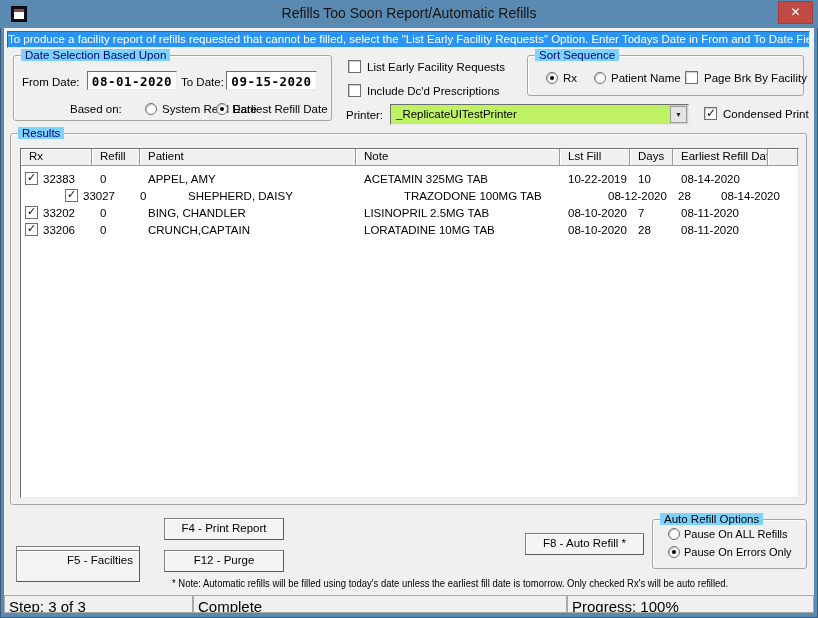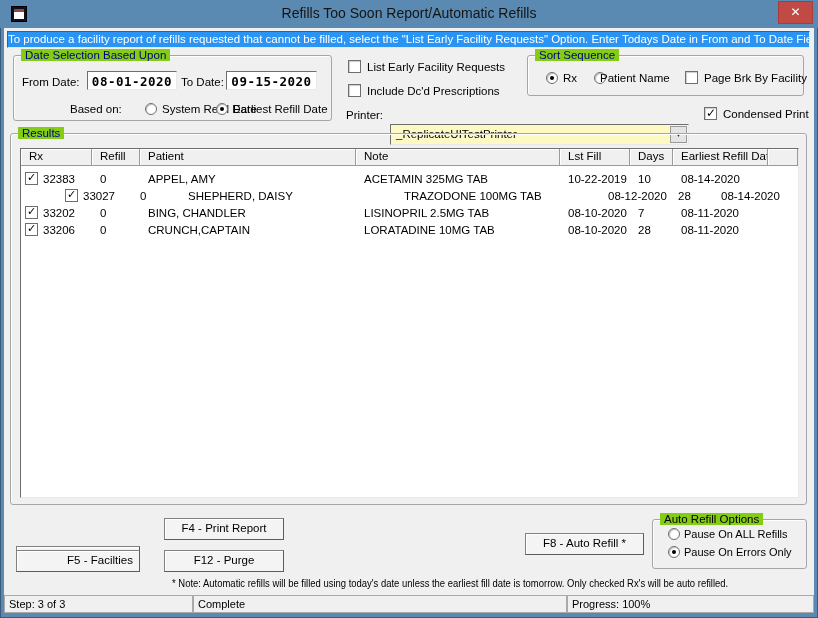--- a/index.html
+++ b/index.html
@@ -17,52 +17,52 @@
   .close-btn { position:absolute; right:5px; top:1px; width:35px; height:23px; background:#c14a45; border:1px solid #a83c38; color:#fff; text-align:center; font-size:12px; font-weight:bold; line-height:21px; cursor:pointer; }
 
   
   .client { position:absolute; left:4px; top:28px; width:810px; height:585px; background:#f0f0f0; }
 
   .banner { position:absolute; left:3px; top:3px; width:803px; height:17px; background:#2a94f4; border:1px solid; border-color:#58595b #dfe7ef #dfe7ef #58595b; color:#fff; font-size:11.5px; text-align:center; line-height:14px; overflow:hidden; white-space:nowrap; }
 
   .lbl { position:absolute; font-size:11.5px; color:#000; white-space:nowrap; }
 
   .group { position:absolute; border:1px solid #a6a6a6; border-radius:3px; box-shadow:inset 1px 1px 0 rgba(255,255,255,.9); }
-  .group-label { position:absolute; top:-7px; left:7px; background:#84cc16; padding:0 4px; font-size:11.5px; white-space:nowrap; }
+  .group-label { position:absolute; top:-7px; left:7px; background:#7dd3fc; padding:0 4px; font-size:11.5px; white-space:nowrap; }
   .navy { color:#00007f; }
 
   .datebox { position:absolute; background:#fff; border:1px solid; border-color:#6e6e6e #e9e9e9 #e9e9e9 #6e6e6e; font-family:"DejaVu Sans Mono",monospace; font-weight:bold; font-size:12.5px; letter-spacing:.5px; text-align:center; padding-top:2px; color:#000; }
 
   .radio { position:absolute; width:12px; height:12px; border-radius:50%; background:#fff; border:1px solid #6e6e6e; box-shadow:inset 1px 1px 1px rgba(0,0,0,.25); }
   .radio.checked::after { content:""; position:absolute; left:3px; top:3px; width:4px; height:4px; border-radius:50%; background:#000; }
 
   .cb { position:absolute; width:13px; height:13px; background:#fff; border:1px solid #6e6e6e; box-shadow:inset 1px 1px 1px rgba(0,0,0,.2); }
   .cb.checked::after { content:"\2713"; position:absolute; left:1px; top:-2px; font-size:12px; font-weight:bold; color:#000; }
   .cbi { position:relative; flex:none; width:13px; height:13px; background:#fff; border:1px solid #6e6e6e; }
   .cbi.checked::after { content:"\2713"; position:absolute; left:1px; top:-2px; font-size:11px; font-weight:bold; color:#000; }
 
-  .combo { position:absolute; background:#fef9c3; border:1px solid; border-color:#6e6e6e #e9e9e9 #e9e9e9 #6e6e6e; cursor:pointer;margin-top:20px; }
+  .combo { position:absolute; background:#bef264; border:1px solid; border-color:#6e6e6e #e9e9e9 #e9e9e9 #6e6e6e; cursor:pointer; }
   .combo-text { position:absolute; left:5px; top:3px; font-size:11.5px; white-space:nowrap; }
   .combo-arrow { position:absolute; right:1px; top:1px; bottom:1px; width:17px; background:#e4e4e4; border:1px solid #9a9a9a; font-size:7px; text-align:center; line-height:16px; color:#222; }
 
   
   .listbox { position:absolute; left:9px; top:14px; width:779px; height:350px; background:#fff; border:1px solid; border-color:#6e6e6e #e9e9e9 #e9e9e9 #6e6e6e; overflow:hidden; }
   .lheader { display:flex; height:17px; }
   .hcell { flex:none; background:#f0f0f0; border-right:1px solid #9a9a9a; border-bottom:1px solid #9a9a9a; box-shadow:inset 1px 1px 0 #fff; font-size:11.5px; padding:1px 0 0 8px; overflow:hidden; white-space:nowrap; }
   .lrow { display:flex; height:17px; align-items:center; font-size:11.5px; cursor:default; }
   .lrow.first { margin-top:4px; }
   .lcell { flex:none; padding-left:8px; overflow:hidden; white-space:nowrap; }
   .lcell.rxcell { display:flex; align-items:center; gap:5px; padding-left:4px; }
 
   .btn { position:absolute; background:#f4f4f4; border:1px solid #808080; border-right-color:#5c5c5c; border-bottom-color:#5c5c5c; box-shadow:inset 1px 1px 0 #fff; font-size:11.5px; text-align:center; padding-top:3px; cursor:pointer; color:#000; }
 
   .note { position:absolute; left:168px; top:549px; font-size:11px; white-space:nowrap; transform:scaleX(.86); transform-origin:left center; color:#000; }
 
   .statusbar { position:absolute; left:0; top:567px; width:810px; height:18px; }
-  .spanel { position:absolute; top:0; height:18px; background:#f0f0f0; border:1px solid #a9a9a9; font-size:11px; padding:2px 0 0 4px; overflow:hidden; white-space:nowrap; }
+  .spanel { position:absolute; top:0; height:18px; background:#f0f0f0; border:1px solid #a9a9a9; font-size:15px; padding:2px 0 0 4px; overflow:hidden; white-space:nowrap; }
 
   .w11 { font-size:11px; }
 </style>
 </head>
 <body>
 
 <div class="window">
 
   <div class="titlebar">
     <div class="app-icon">
@@ -94,21 +94,21 @@
     <div class="cb" style="left:344px; top:32px;"></div>
     <span class="lbl" style="left:363px; top:33px;">List Early Facility Requests</span>
     <div class="cb" style="left:344px; top:56px;"></div>
     <span class="lbl" style="left:363px; top:57px;">Include Dc'd Prescriptions</span>
 
     <div class="group" style="left:523px; top:27px; width:277px; height:41px;">
       <div class="group-label navy">Sort Sequence</div>
       <div class="radio checked" style="left:18px; top:16px;"></div>
       <span class="lbl" style="left:35px; top:16px;">Rx</span>
       <div class="radio" style="left:66px; top:16px;"></div>
-      <span class="lbl" style="left:72px; top:16px;">Patient Name</span>
+      <span class="lbl" style="left:83px; top:16px;">Patient Name</span>
       <div class="cb" style="left:157px; top:15px;"></div>
       <span class="lbl" style="left:176px; top:16px;">Page Brk By Facility</span>
     </div>
 
     <span class="lbl" style="left:342px; top:81px;">Printer:</span>
     <div class="combo" style="left:386px; top:76px; width:299px; height:21px;">
       <span class="combo-text">_ReplicateUITestPrinter</span>
       <span class="combo-arrow">▼</span>
     </div>
     <div class="cb checked" style="left:700px; top:79px;"></div>
@@ -177,21 +177,21 @@
           <div class="lcell" style="width:204px;">LORATADINE 10MG TAB</div>
           <div class="lcell" style="width:70px;">08-10-2020</div>
           <div class="lcell" style="width:43px;">28</div>
           <div class="lcell" style="width:95px;">08-11-2020</div>
         </div>
       </div>
     </div>
 
     <div class="btn" style="left:12px; top:490px; width:124px; height:22px;margin-top:28px;">F2 - Select To Video</div>
     <div class="btn" style="left:160px; top:490px; width:120px; height:22px;">F4 - Print Report</div>
-    <div class="btn" style="left:12px; top:522px; width:124px; height:22px;padding-left:44px;">F5 - Facilties</div>
+    <div class="btn" style="left:12px; top:522px; width:124px; height:32px;padding-left:44px;">F5 - Facilties</div>
     <div class="btn" style="left:160px; top:522px; width:120px; height:22px;">F12 - Purge</div>
     <div class="btn" style="left:521px; top:505px; width:119px; height:22px;">F8 - Auto Refill *</div>
 
     <div class="group" style="left:648px; top:491px; width:155px; height:50px;padding-left:21px;">
       <div class="group-label">Auto Refill Options</div>
       <div class="radio" style="left:15px; top:8px;"></div>
       <span class="lbl w11" style="left:31px; top:8px;">Pause On ALL Refills</span>
       <div class="radio checked" style="left:15px; top:26px;"></div>
       <span class="lbl w11" style="left:31px; top:26px;">Pause On Errors Only</span>
     </div>

